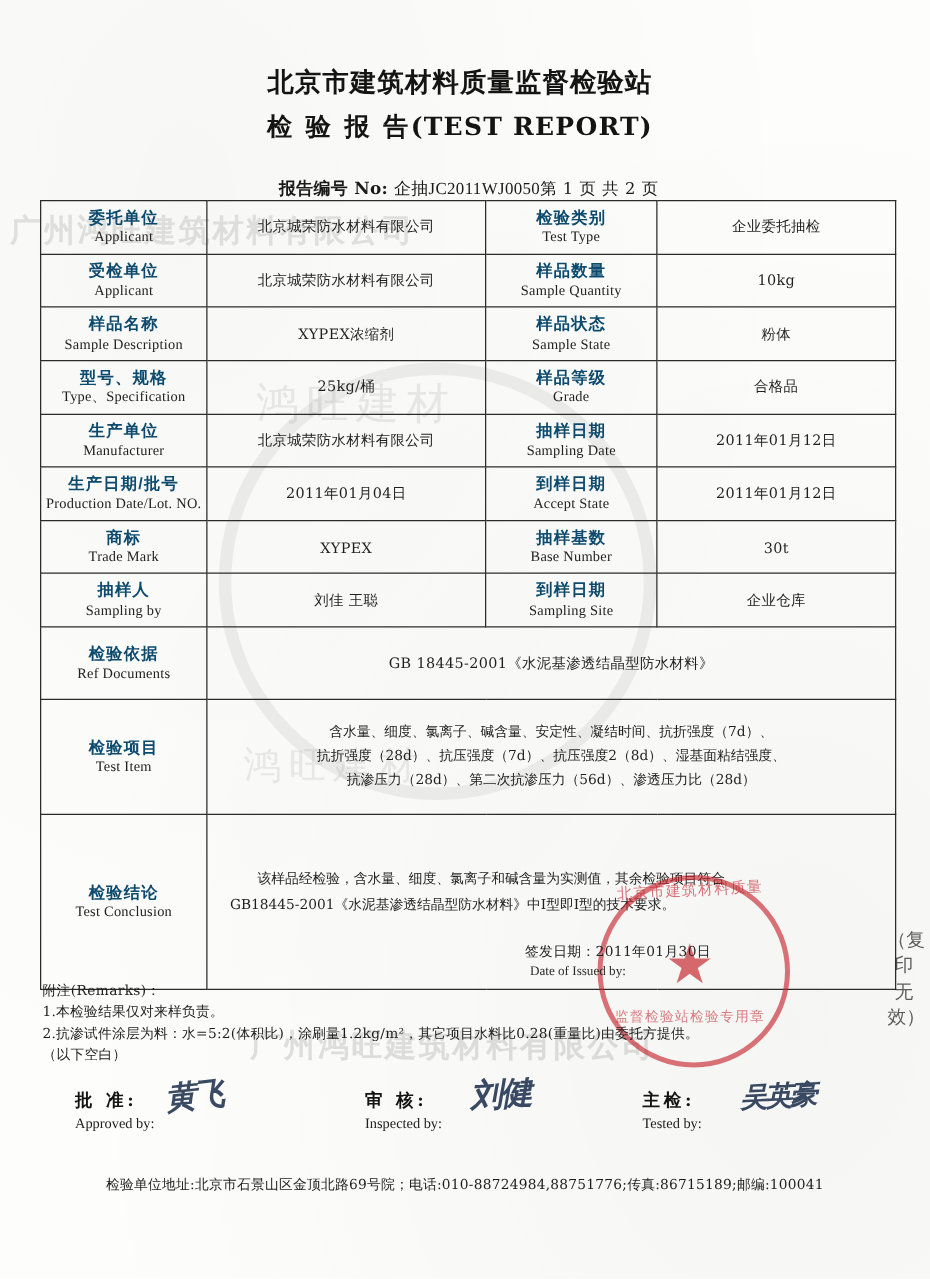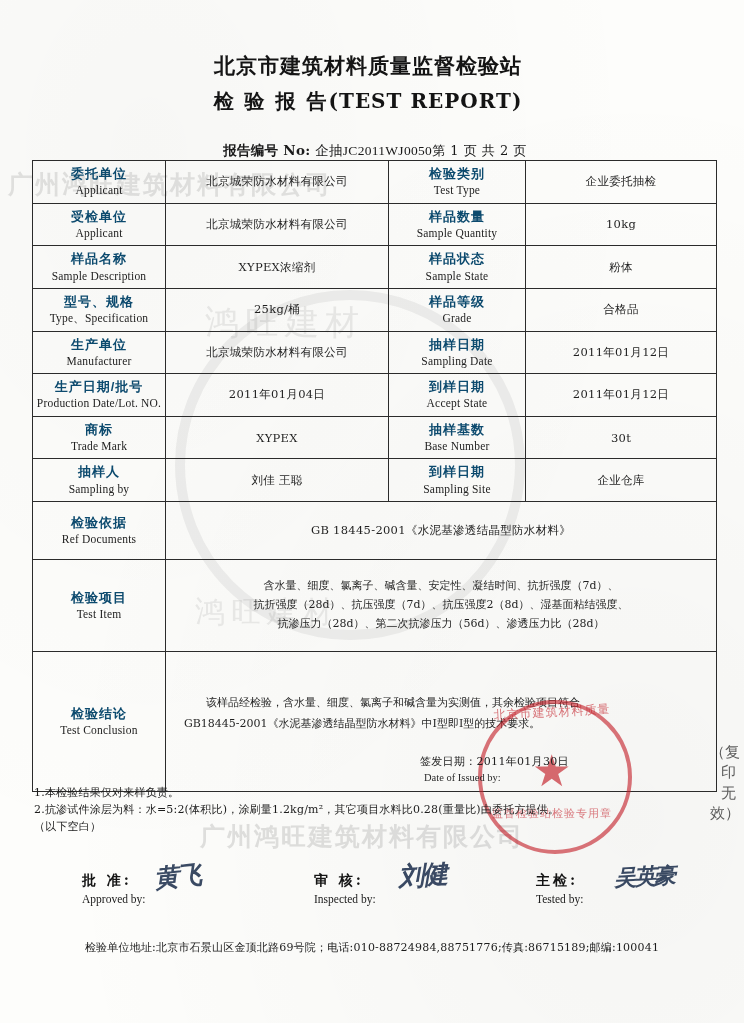--- a/index.html
+++ b/index.html
@@ -166,21 +166,20 @@
   .remarks .r-title { letter-spacing: 0.3px; }
   .remarks .r-line { letter-spacing: 0.2px; }
 
   
   .signrow {
     position: absolute;
     top: 872px;
     left: 60px;
     width: 640px;
     display: flex;
-    margin-left: 22px;
   }
   .sigblock { position: relative; }
   .sigblock.b1 { width: 232px; }
   .sigblock.b2 { width: 222px; }
   .sigblock.b3 { width: 186px; }
   .sig-cn {
     font-family: "DejaVu Serif", serif;
     font-size: 14px;
     font-weight: bold;
     letter-spacing: 3px;
@@ -339,21 +338,21 @@
   
   .side-note {
     position: absolute;
     top: 742px;
     right: 8px;
     width: 26px;
     font-family: "DejaVu Serif", serif;
     font-size: 15px;
     line-height: 1.35;
     color: rgba(40,40,40,0.75);
-    text-align: right;
+    text-align: center;
   }
 </style>
 </head>
 <body>
 
 <div class="page">
   <div class="paper-tint"></div>
 
   <div class="wm wm1">广州鸿旺建筑材料有限公司</div>
   <div class="wm wm2">广州鸿旺建筑材料有限公司</div>
@@ -564,20 +563,21 @@
     <div class="star">★</div>
   </div>
   <div class="seal-text-top">北京市建筑材料质量</div>
   <div class="seal-text-bottom">监督检验站检验专用章</div>
   <div class="issue-date">签发日期：2011年01月30日</div>
   <div class="issue-date-en">Date of Issued by:</div>
 
   <div class="side-note">（复 印 无 效）</div>
 
   <div class="remarks">
+    <div class="r-title">附注(Remarks)：</div>
     <div class="r-line">1.本检验结果仅对来样负责。</div>
     <div class="r-line">2.抗渗试件涂层为料：水=5:2(体积比)，涂刷量1.2kg/m²，其它项目水料比0.28(重量比)由委托方提供。</div>
     <div class="r-line">（以下空白）</div>
   </div>
 
   <div class="signrow">
     <div class="sigblock b1">
       <div class="sig-cn">批 准:</div>
       <div class="sig-en">Approved by:</div>
       <div class="handwrite h1">黄飞</div>

